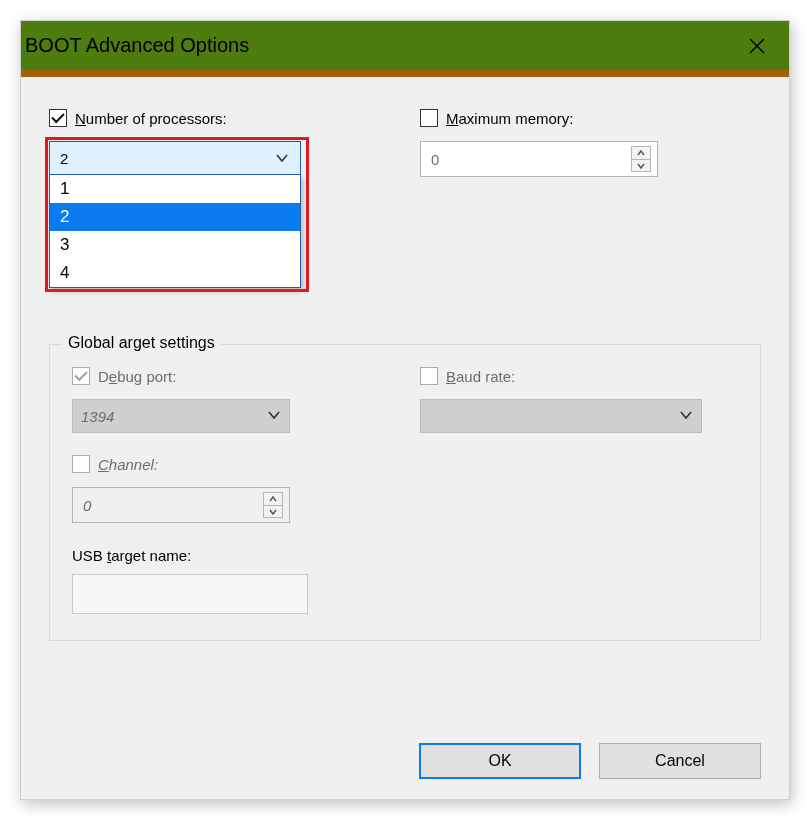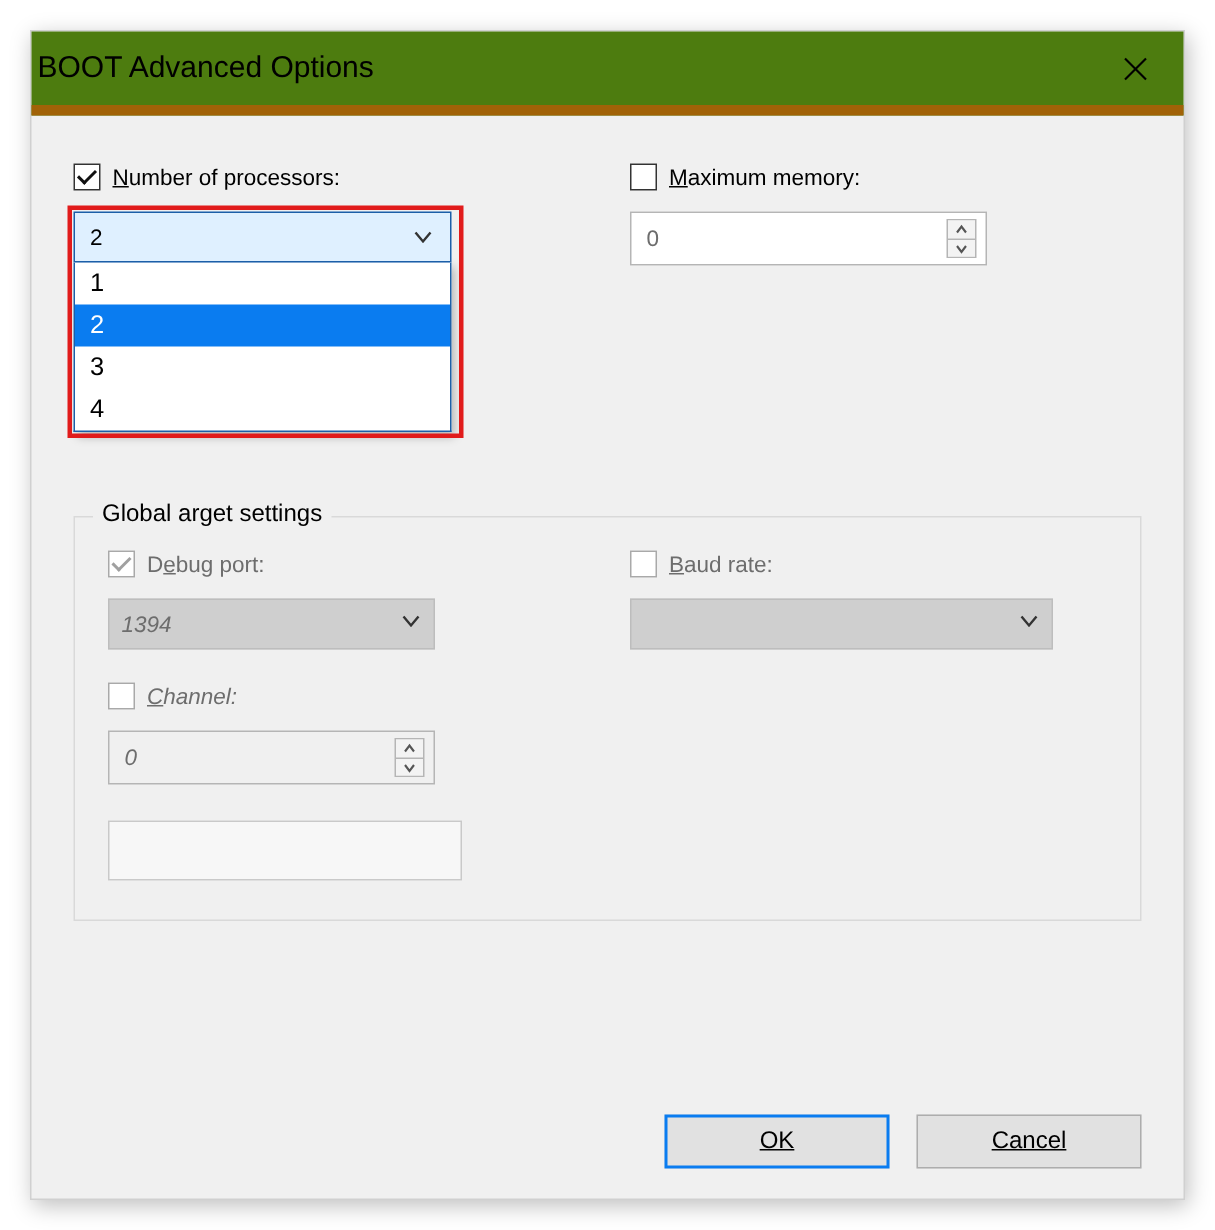--- a/index.html
+++ b/index.html
@@ -197,28 +197,27 @@
   }
 
   .footer {
     position: absolute;
     bottom: 20px;
     right: 28px;
     display: flex;
     gap: 18px;
   }
   .btn {
-    width: 150px;
+    width: 162px;
     height: 36px;
     background: #e1e1e1;
     border: 1px solid #adadad;
     display:flex; align-items:center; justify-content:center;
     cursor:pointer;
     font-size: 16px;
-    text-decoration: underline;
   }
   .btn.primary {
     border: 2px solid #0a7cf0;
     background: #e1e1e1;
   }
 </style>
 </head>
 <body>
 
 <div class="dialog">
@@ -348,20 +347,23 @@
                     <polyline points="1,2 4,6 7,2"></polyline>
                   </svg>
                 </span>
             </span>
           </div>
         </div>
         <div class="col right"></div>
       </div>
 
       <div style="margin-top:24px;">
+        <div class="chk-label" style="margin-bottom:10px; display:block;">
+          <span>USB </span><span class="ul">t</span><span>arget name:</span>
+        </div>
         <div class="textfield"></div>
       </div>
     </div>
 
   </div>
 
   <div class="footer">
     <div class="btn primary">OK</div>
     <div class="btn">Cancel</div>
   </div>

